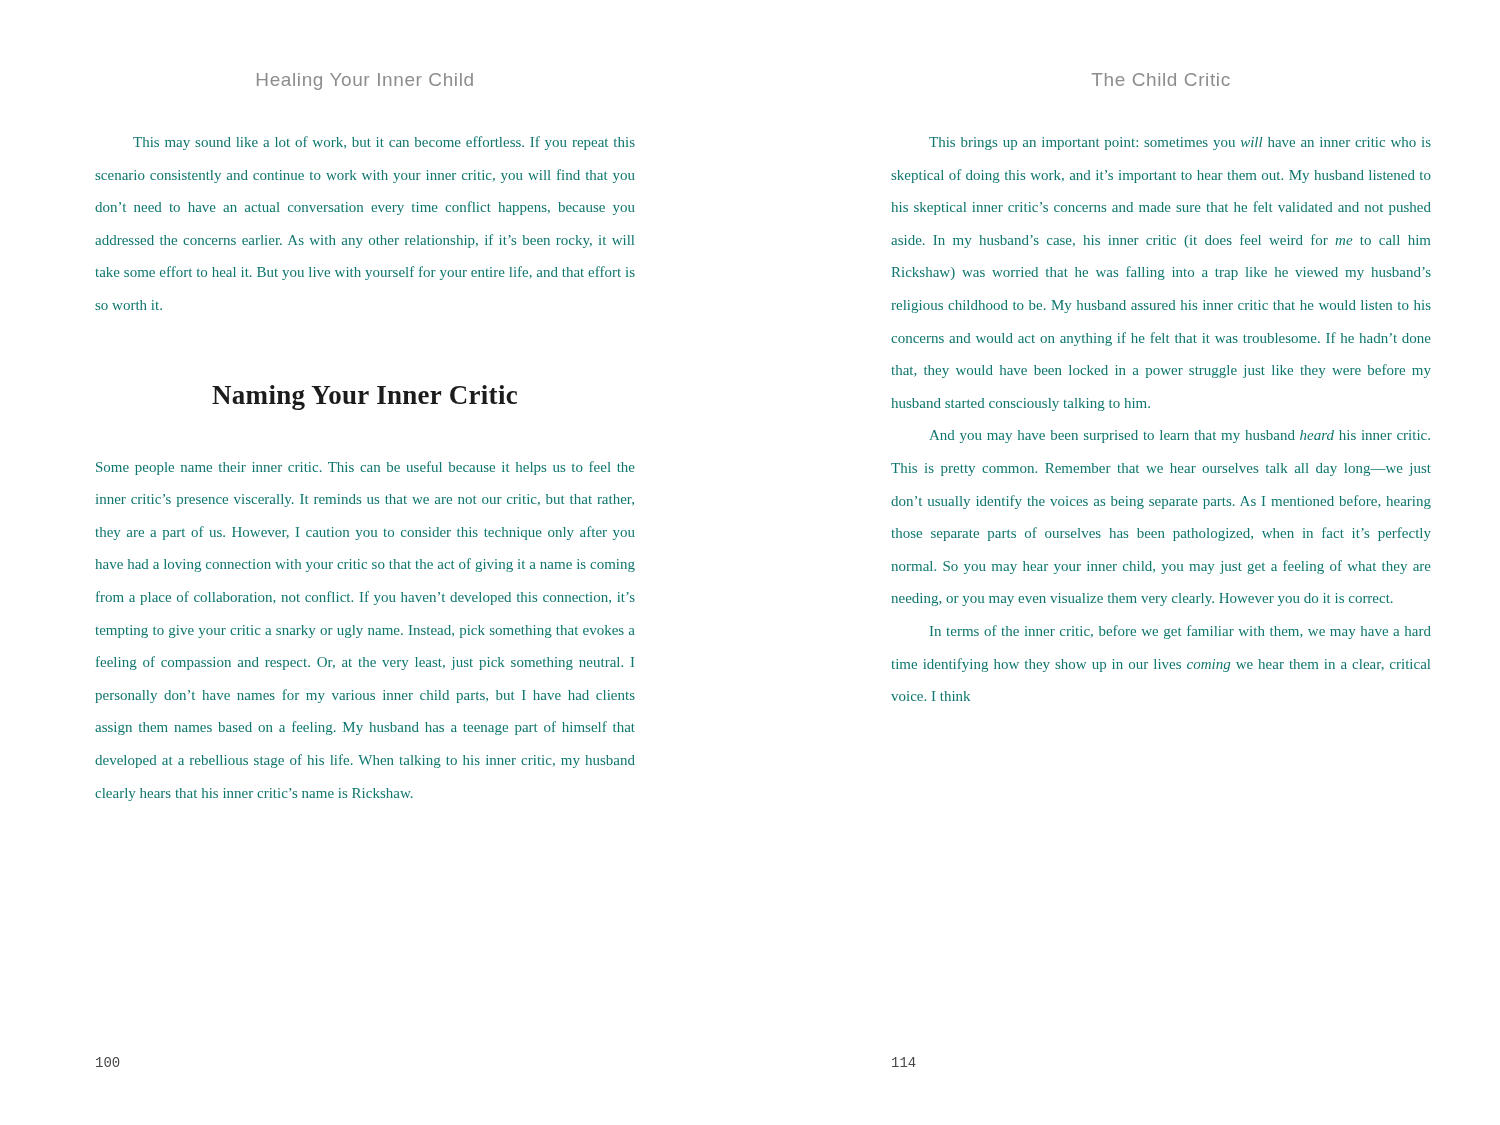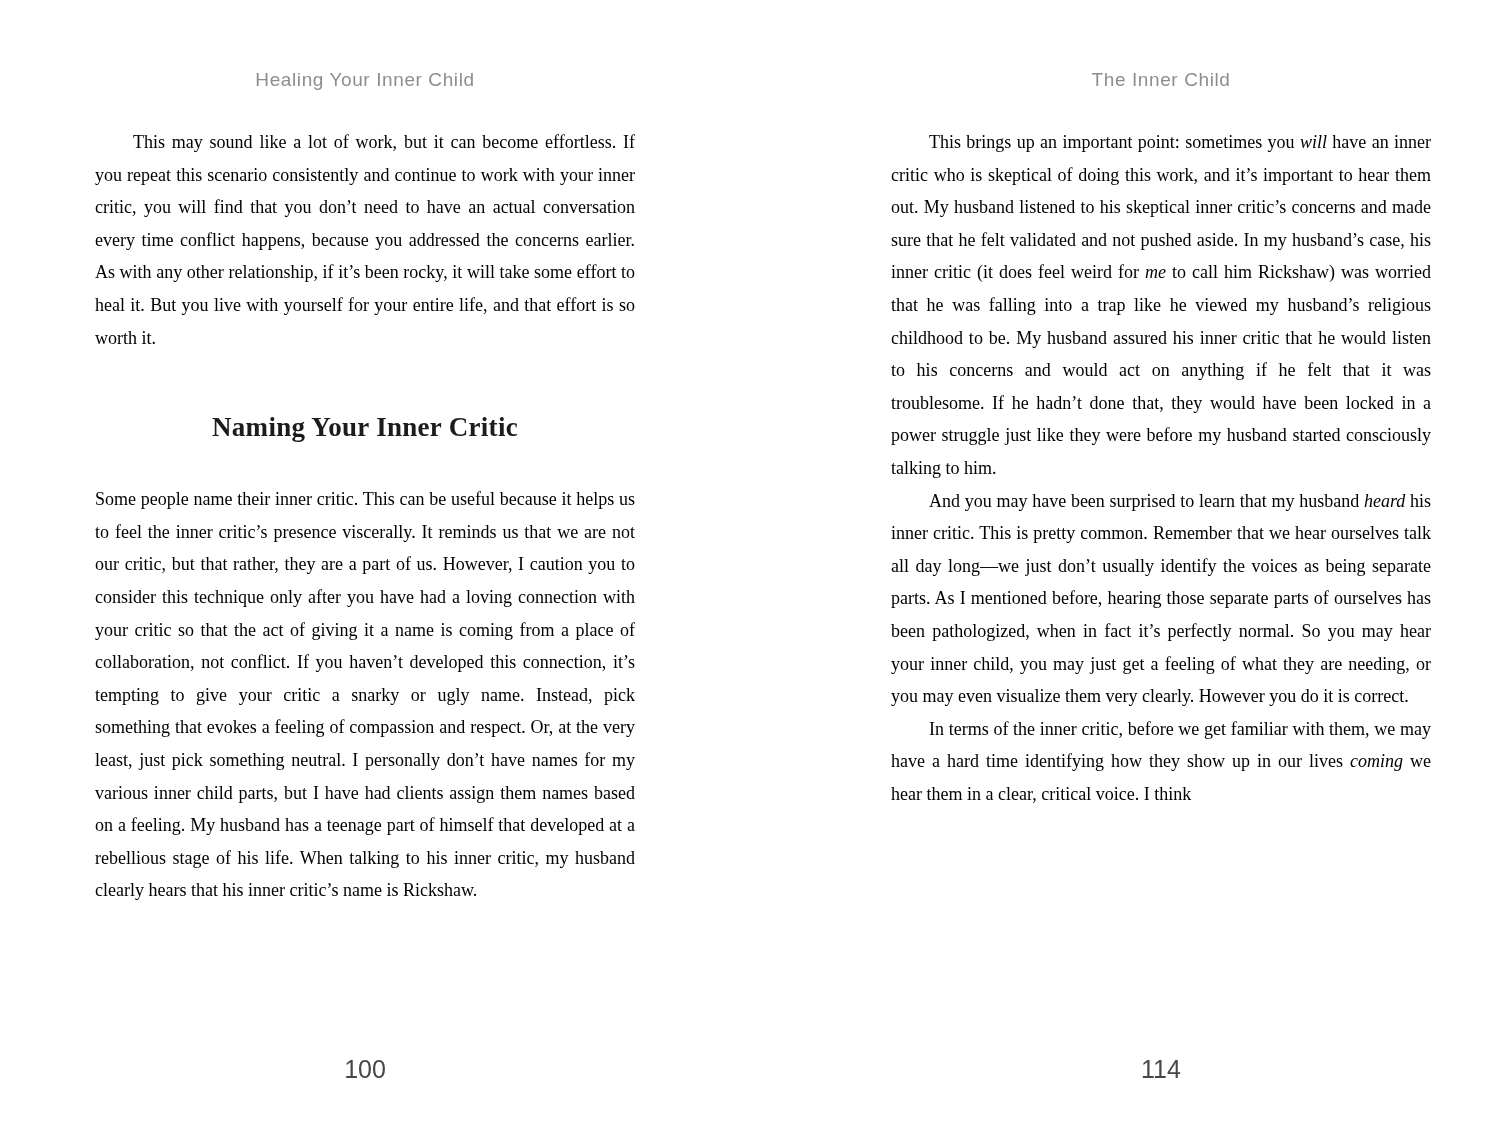--- a/index.html
+++ b/index.html
@@ -51,23 +51,23 @@
     color: #8d8d8d;
   }
   .body-text {
     position: absolute;
     top: 126px;
     left: 0;
     width: 100%;
   }
   .para {
     font-family: "Liberation Serif", "DejaVu Serif", serif;
-    font-size: 18px;
+    font-size: 15px;
     line-height: 32.6px;
-    color: #000000;
+    color: #0f766e;
     text-align: justify;
     margin: 0;
     hyphens: auto;
     -webkit-hyphens: auto;
   }
   .para.indent {
     text-indent: 38px;
   }
   .em {
     font-style: italic;
@@ -79,23 +79,23 @@
     color: #1c1c1c;
     text-align: center;
     letter-spacing: 0.3px;
     margin: 58px 0 40px 0;
   }
   .page-number {
     position: absolute;
     top: 1055px;
     left: 0;
     width: 100%;
-    text-align: center;
-    font-family: Liberation Sans, sans-serif;
-    font-size: 25px;
+    text-align: left;
+    font-family: Liberation Mono, monospace;
+    font-size: 14px;
     color: #474747;
   }
 </style>
 </head>
 <body>
 
 <div class="spread">
 
   <div class="page page-left">
     <div class="text-col">
@@ -108,21 +108,21 @@
         <div>
             <p class="para"><span>Some people name their inner critic. This can be useful because it helps us to feel the inner critic’s presence viscerally. It reminds us that we are not our critic, but that rather, they are a part of us. However, I caution you to consider this technique only after you have had a loving connection with your critic so that the act of giving it a name is coming from a place of collaboration, not conflict. If you haven’t developed this connection, it’s tempting to give your critic a snarky or ugly name. Instead, pick something that evokes a feeling of compassion and respect. Or, at the very least, just pick something neutral. I personally don’t have names for my various inner child parts, but I have had clients assign them names based on a feeling. My husband has a teenage part of himself that developed at a rebellious stage of his life. When talking to his inner critic, my husband clearly hears that his inner critic’s name is Rickshaw.</span></p>
           </div>
       </div>
       <div class="page-number">100</div>
     </div>
   </div>
 
   <div class="page page-right">
     <div class="text-col">
-      <div class="running-head">The Inner Child</div>
+      <div class="running-head">The Child Critic</div>
       <div class="body-text">
         <div>
             <p class="para indent"><span>This brings up an important point: sometimes you </span><span class="em">will</span><span> have an inner critic who is skeptical of doing this work, and it’s important to hear them out. My husband listened to his skeptical inner critic’s concerns and made sure that he felt validated and not pushed aside. In my husband’s case, his inner critic (it does feel weird for </span><span class="em">me</span><span> to call him Rickshaw) was worried that he was falling into a trap like he viewed my husband’s religious childhood to be. My husband assured his inner critic that he would listen to his concerns and would act on anything if he felt that it was troublesome. If he hadn’t done that, they would have been locked in a power struggle just like they were before my husband started consciously talking to him.</span></p>
             <p class="para indent"><span>And you may have been surprised to learn that my husband </span><span class="em">heard</span><span> his inner critic. This is pretty common. Remember that we hear ourselves talk all day long—we just don’t usually identify the voices as being separate parts. As I mentioned before, hearing those separate parts of ourselves has been pathologized, when in fact it’s perfectly normal. So you may hear your inner child, you may just get a feeling of what they are needing, or you may even visualize them very clearly. However you do it is correct.</span></p>
             <p class="para indent"><span>In terms of the inner critic, before we get familiar with them, we may have a hard time identifying how they show up in our lives </span><span class="em">coming</span><span> we hear them in a clear, critical voice. I think</span></p>
           </div>
       </div>
       <div class="page-number">114</div>
     </div>
   </div>

